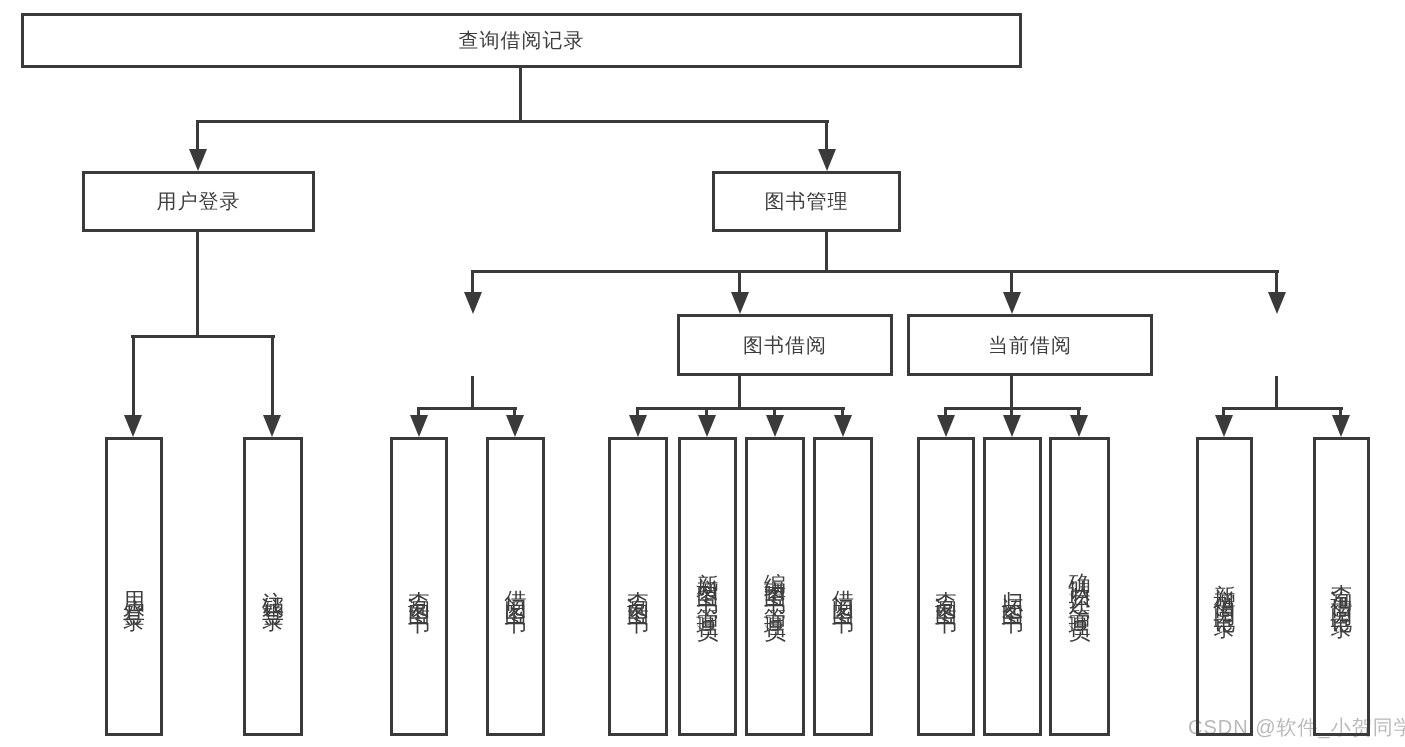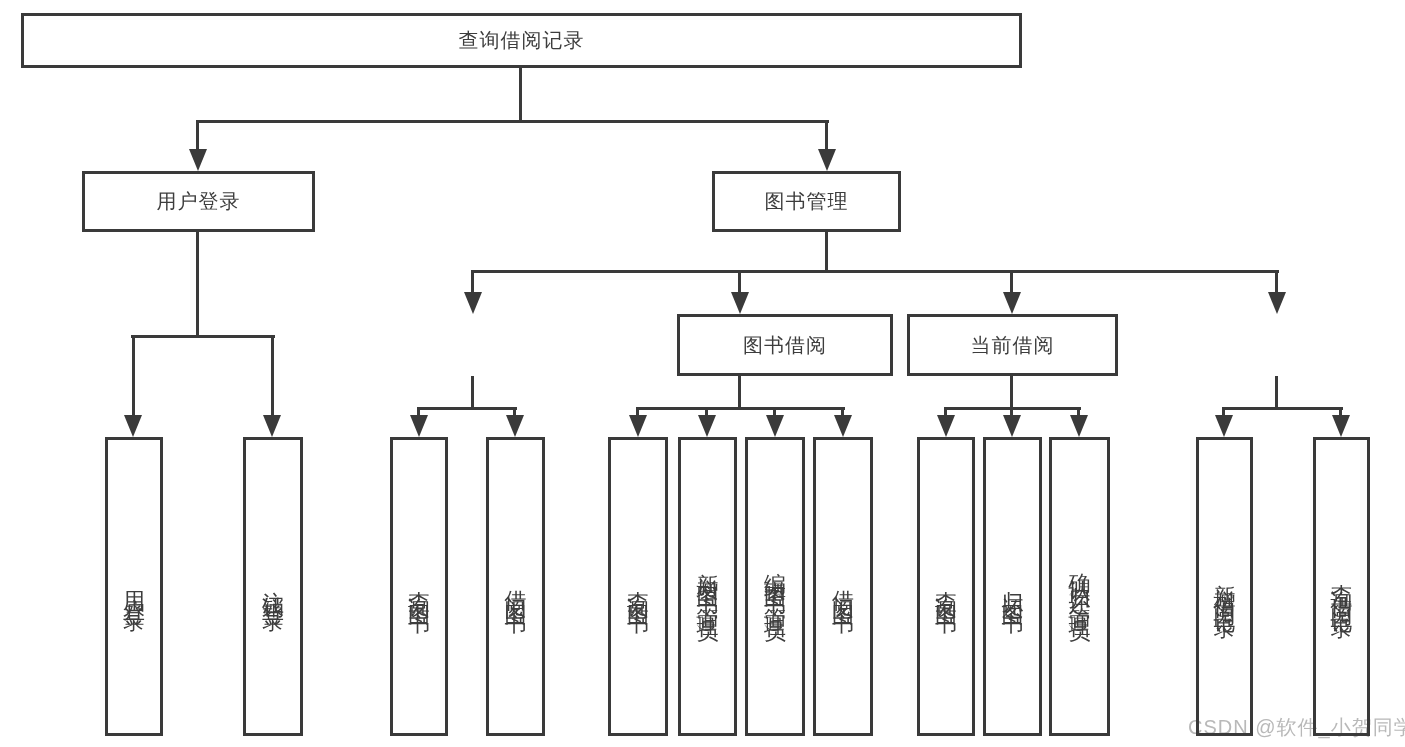--- a/index.html
+++ b/index.html
@@ -98,21 +98,21 @@
   <div class="vline" style="left:738px;top:273px;height:22px;"></div>
   <div class="arrow" style="left:731px;top:292px;"></div>
   <div class="vline" style="left:1010px;top:273px;height:22px;"></div>
   <div class="arrow" style="left:1003px;top:292px;"></div>
   <div class="vline" style="left:1275px;top:273px;height:22px;"></div>
   <div class="arrow" style="left:1268px;top:292px;"></div>
 
   <div class="hbox" style="left:632px;top:314px;width:216px;height:62px;margin-left:45px;">
     <span>图书借阅</span>
   </div>
-  <div class="hbox" style="left:907px;top:314px;width:211px;height:62px;justify-content:center;">
+  <div class="hbox" style="left:907px;top:314px;width:246px;height:62px;justify-content:center;">
     <span>当前借阅</span>
   </div>
 
   <div class="vline" style="left:471px;top:376px;height:34px;"></div>
   <div class="hline" style="left:417px;top:407px;width:100px;"></div>
   <div class="vline" style="left:417px;top:410px;height:10px;"></div>
   <div class="arrow" style="left:410px;top:415px;"></div>
   <div class="vline" style="left:513px;top:410px;height:10px;"></div>
   <div class="arrow" style="left:506px;top:415px;"></div>
 

